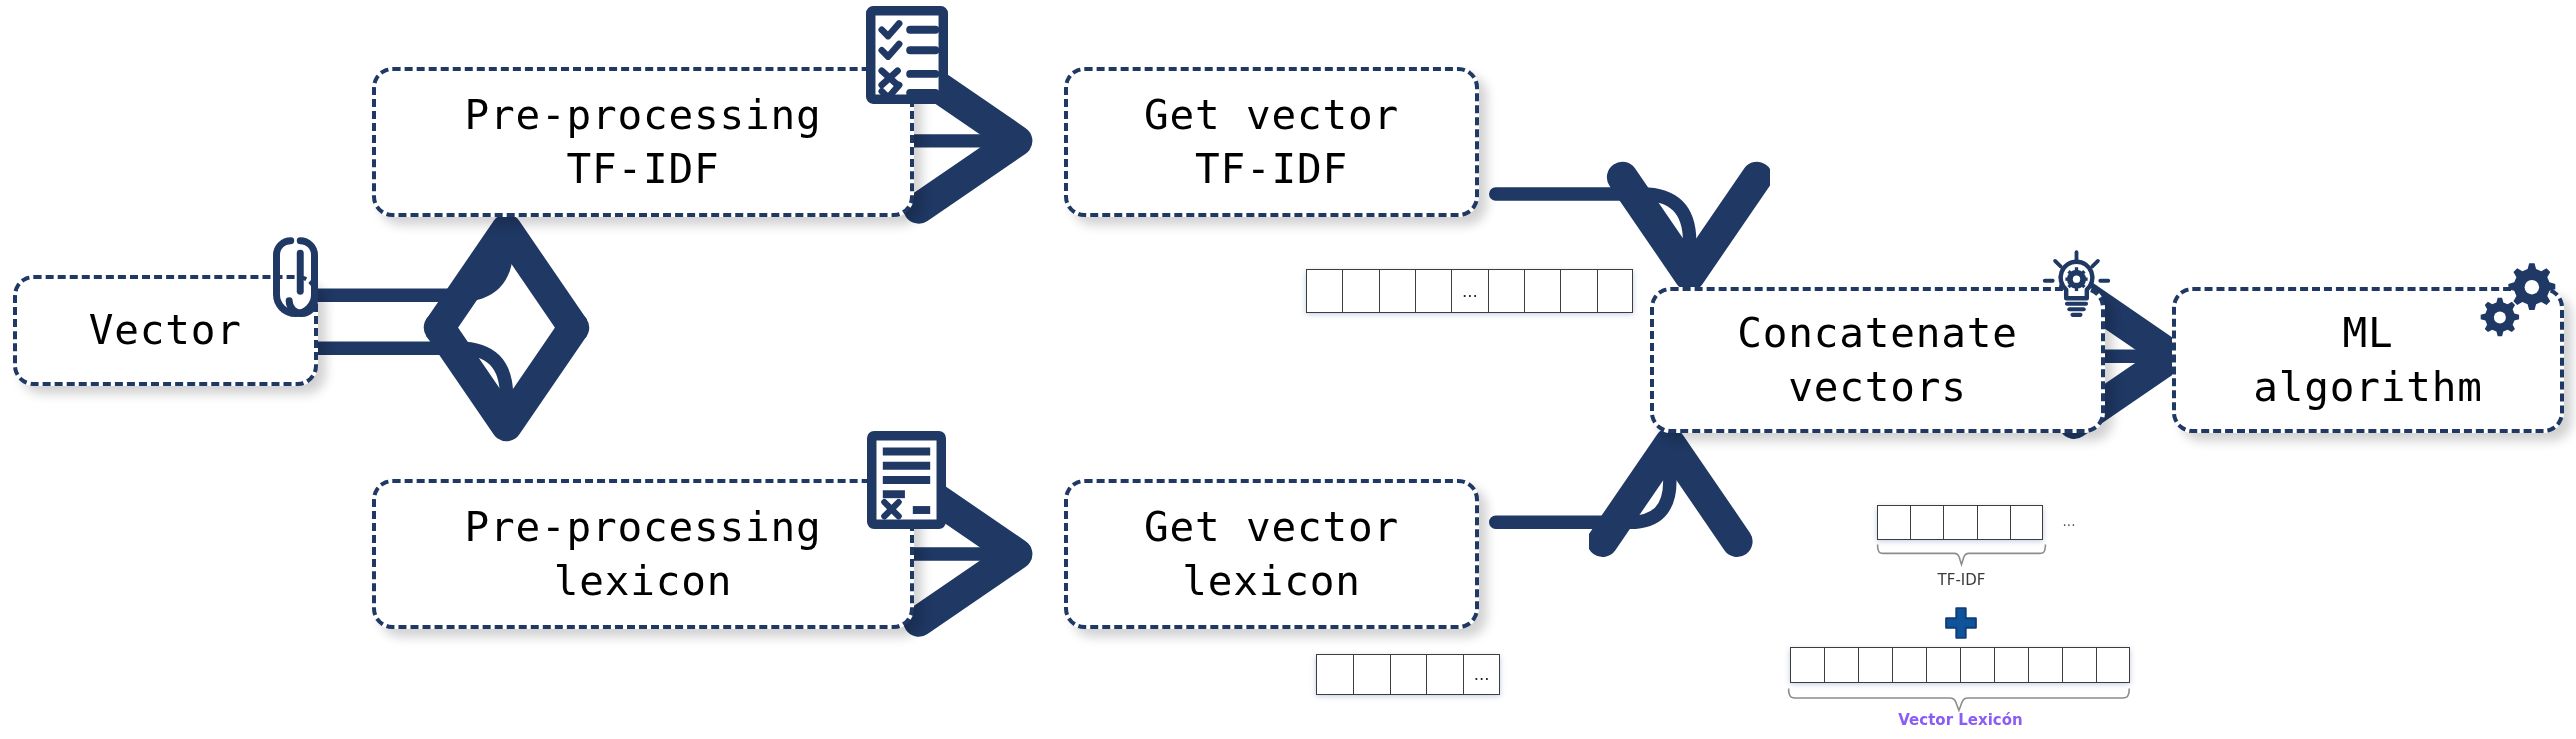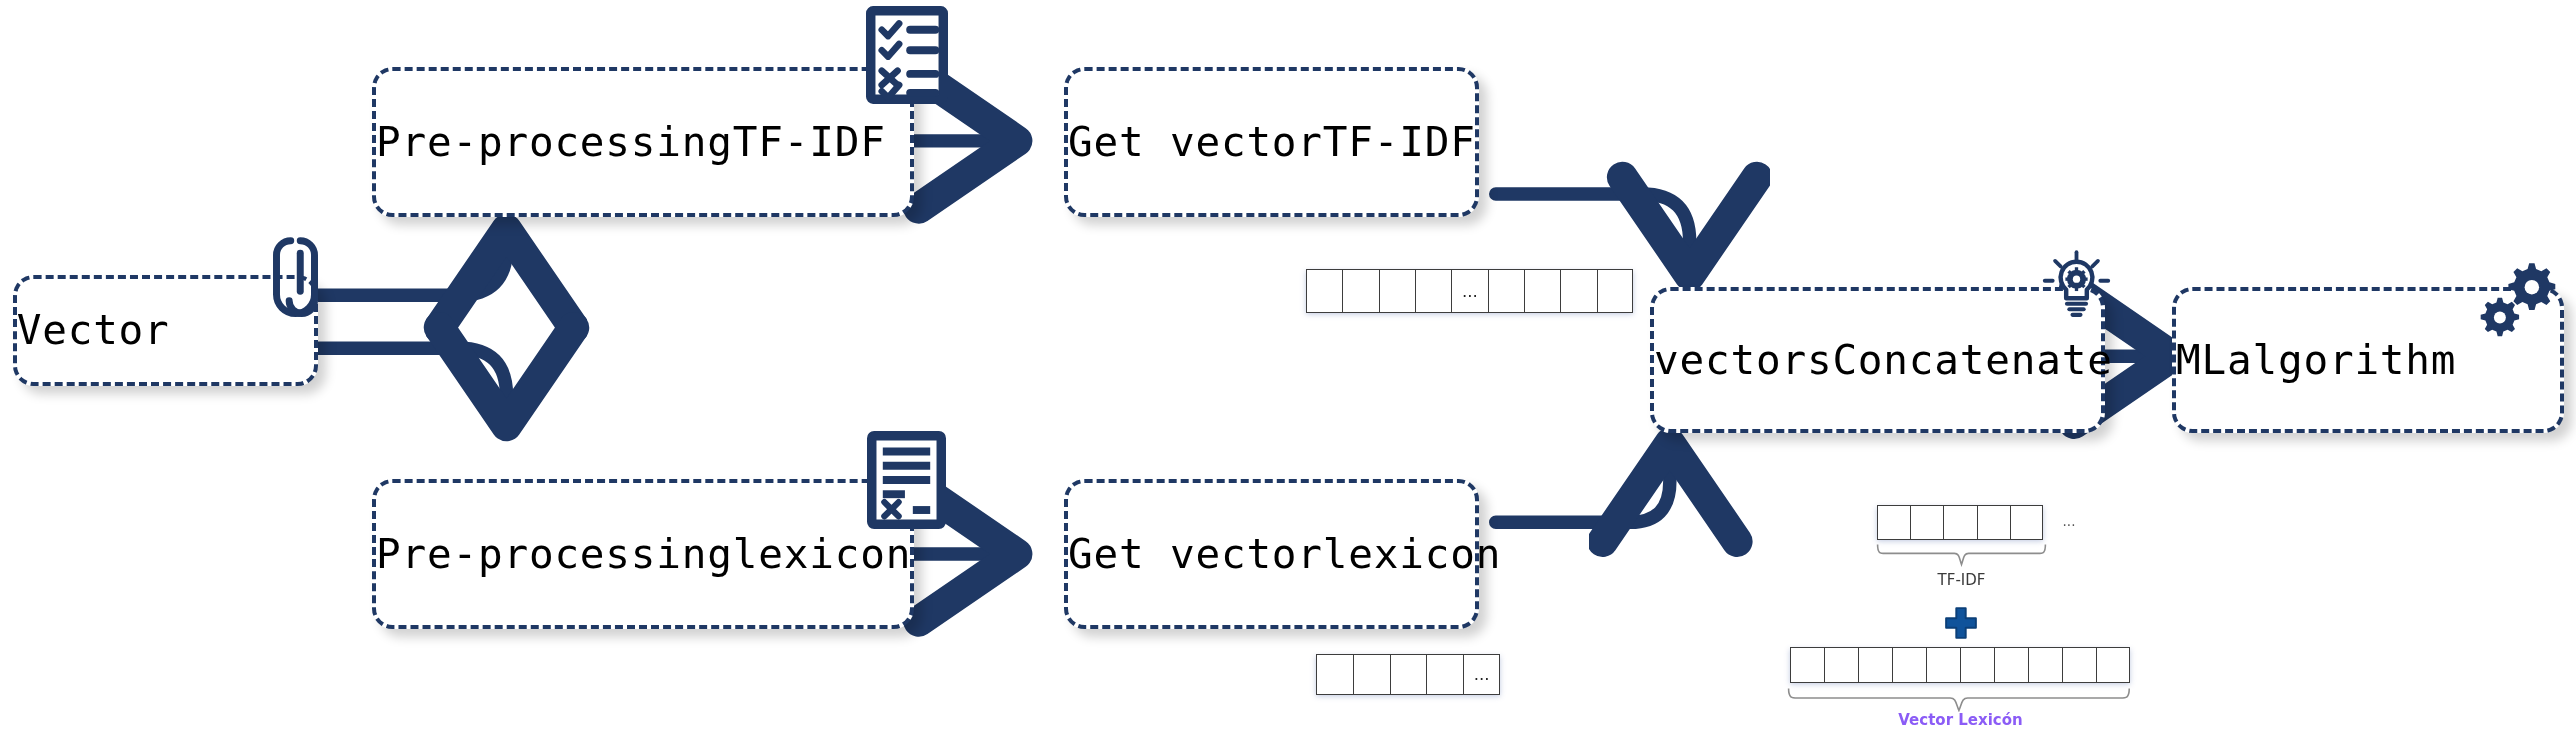--- a/index.html
+++ b/index.html
@@ -19,22 +19,23 @@
   }
 
   
   .node {
     position: absolute;
     box-sizing: border-box;
     border: 4px dashed #1F3864;
     border-radius: 20.6px;
     background: #ffffff;
     display: flex;
-    flex-direction: row;
+    flex-direction: column;
     align-items: center;
+    justify-content: center;
     color: #000000;
     font-family: "DejaVu Sans Mono", "Liberation Mono", monospace;
     font-size: 41px;
     line-height: 1.32;
     letter-spacing: 0.8px;
     text-align: center;
     box-shadow: 8px 8px 11px rgba(0,0,0,0.18);
     z-index: 5;
   }
   .node .ln { display: block; white-space: pre; }
@@ -132,22 +133,22 @@
     <span class="ln">Pre-processing</span>
     <span class="ln">lexicon</span>
   </div>
 
   <div class="node" style="left:1064px; top:479px; width:415px; height:150px;">
     <span class="ln">Get vector</span>
     <span class="ln">lexicon</span>
   </div>
 
   <div class="node" style="left:1650px; top:287px; width:455px; height:146px;">
+    <span class="ln">Concatenate</span>
     <span class="ln">vectors</span>
-    <span class="ln">Concatenate</span>
   </div>
 
   <div class="node" style="left:2172px; top:287px; width:392px; height:146px;">
     <span class="ln">ML</span>
     <span class="ln">algorithm</span>
   </div>
 
   <div class="icon-wrap" style="left:267px; top:228px; width:76px; height:95px;">
     <svg viewBox="0 0 48 60" width="76" height="95">
       <path d="M24,8 a9,9 0 0 1 9,9 L33,42 a12,12 0 0 1 -24,0 L9,17 a9,9 0 0 1 9,-9" fill="none" stroke="#1F3864" stroke-width="4.4" stroke-linecap="round" transform="translate(-3,0)"></path>

